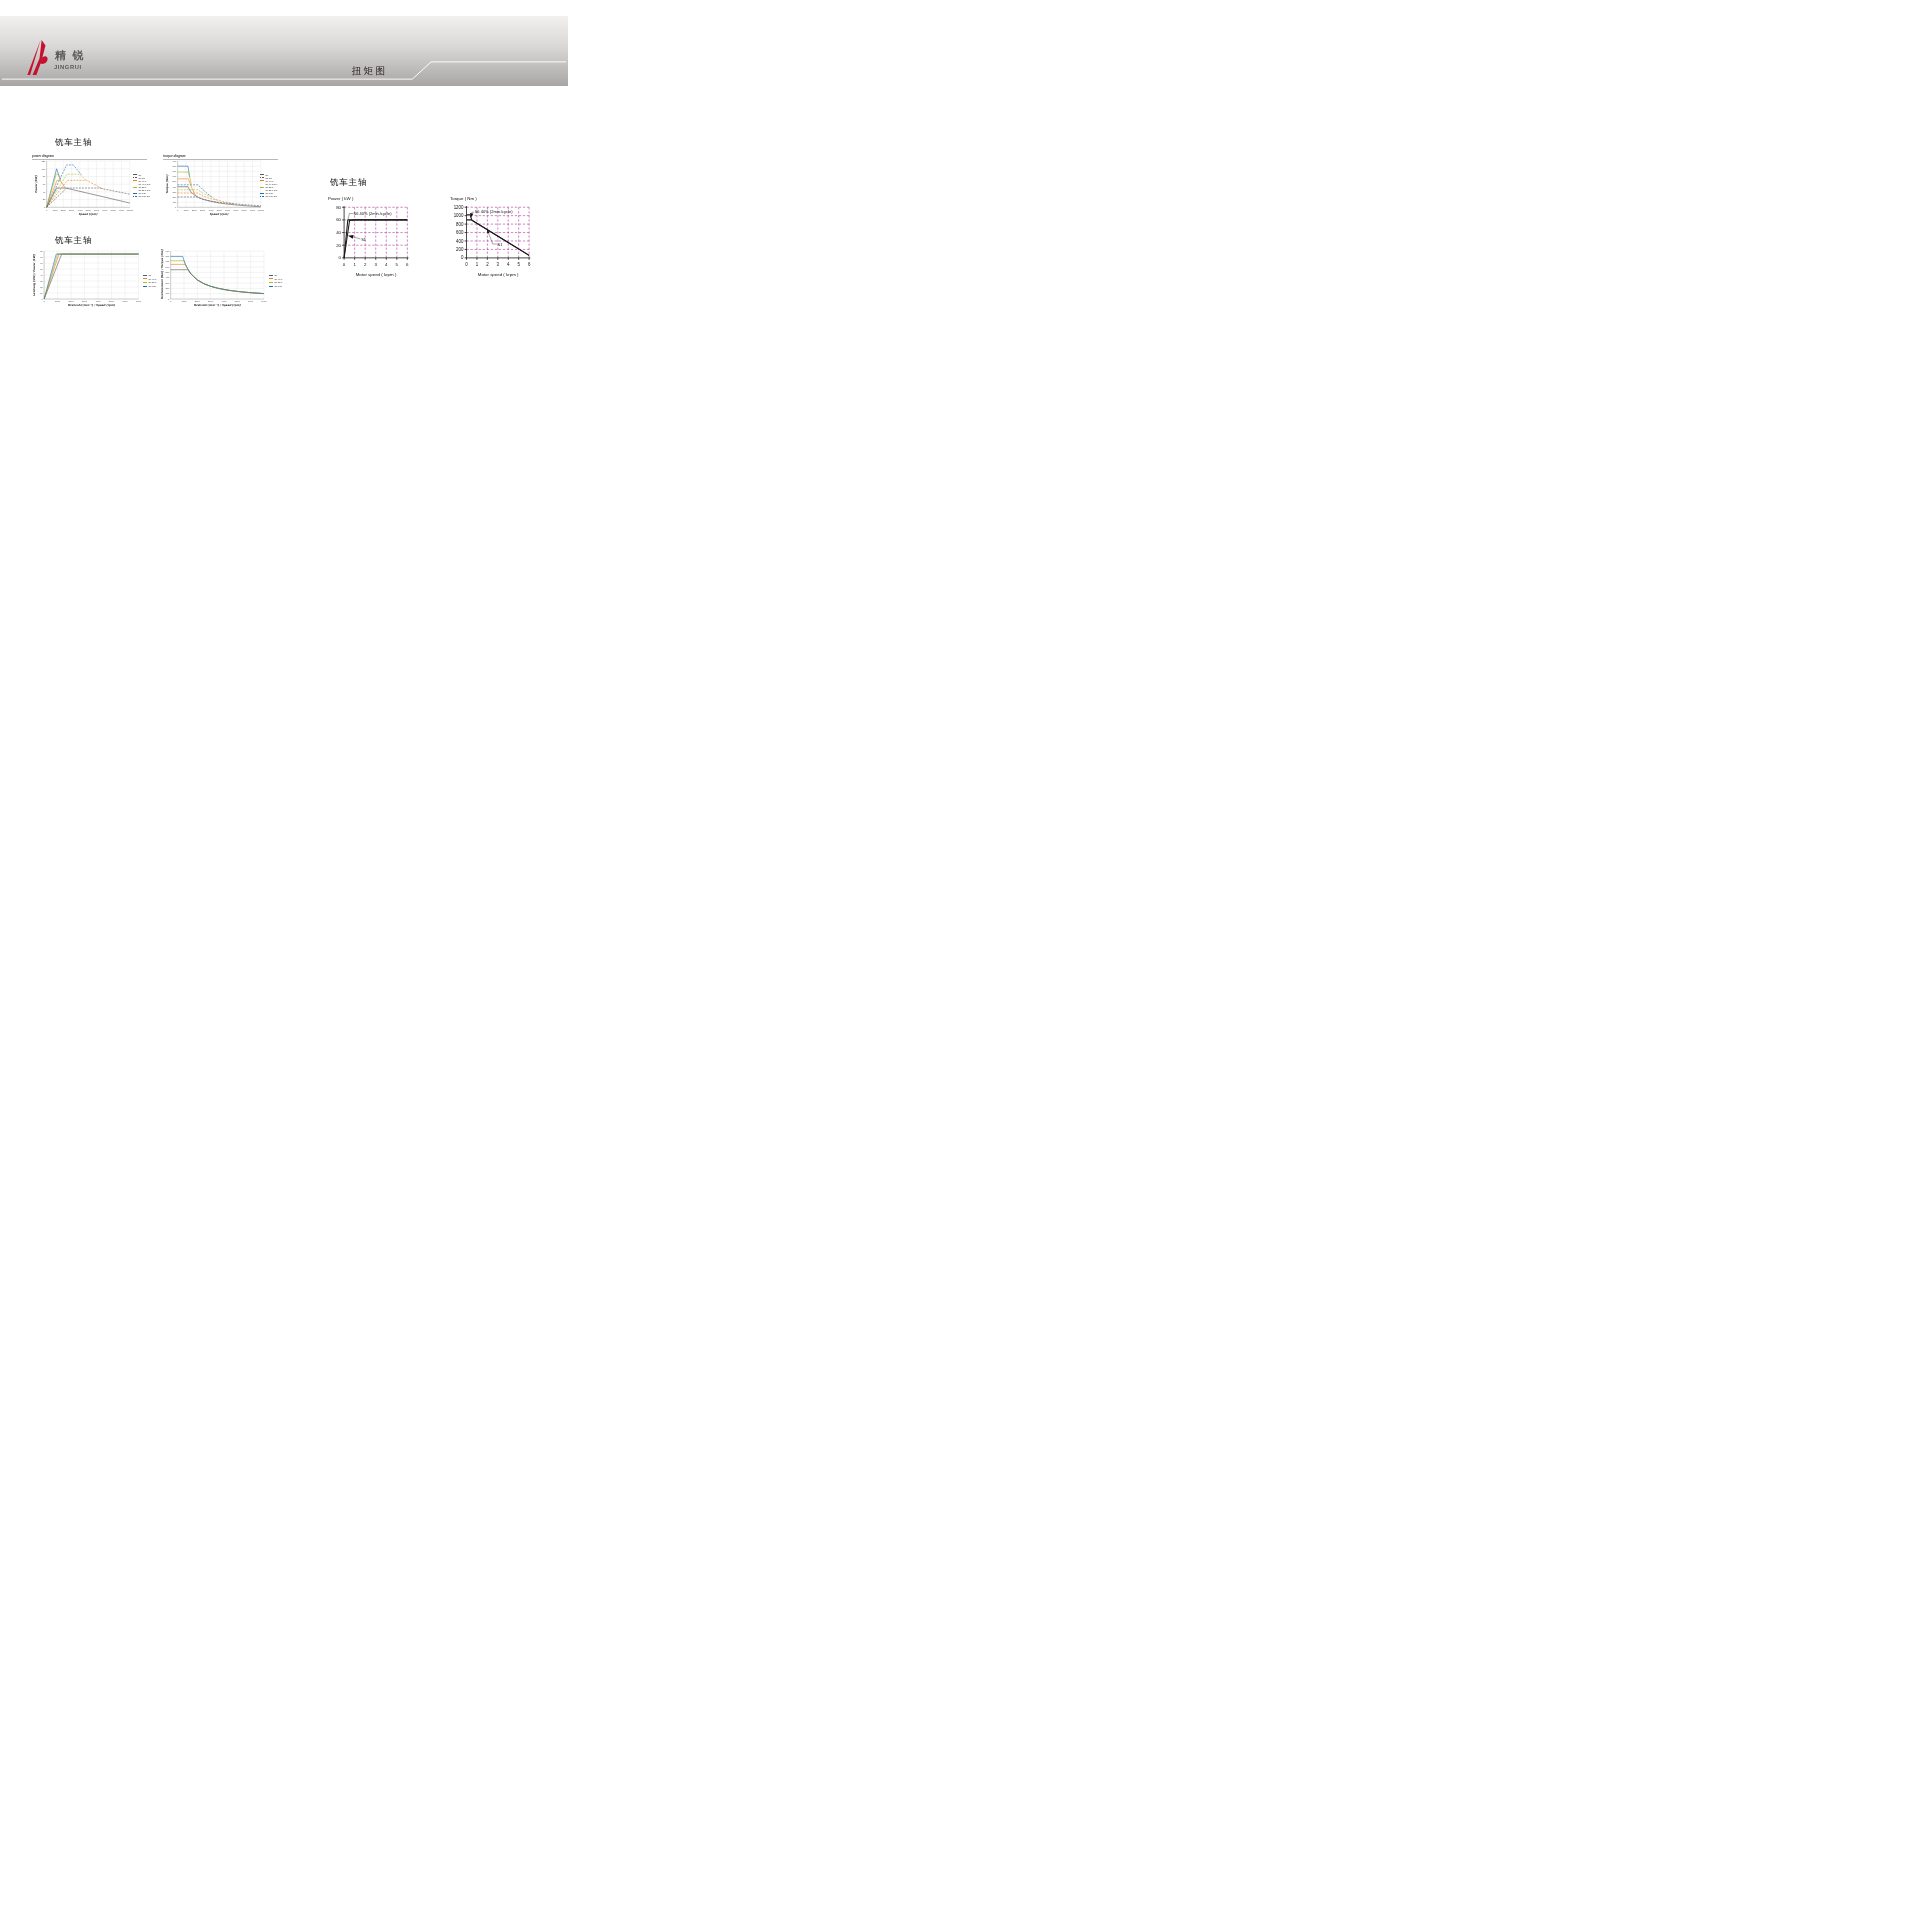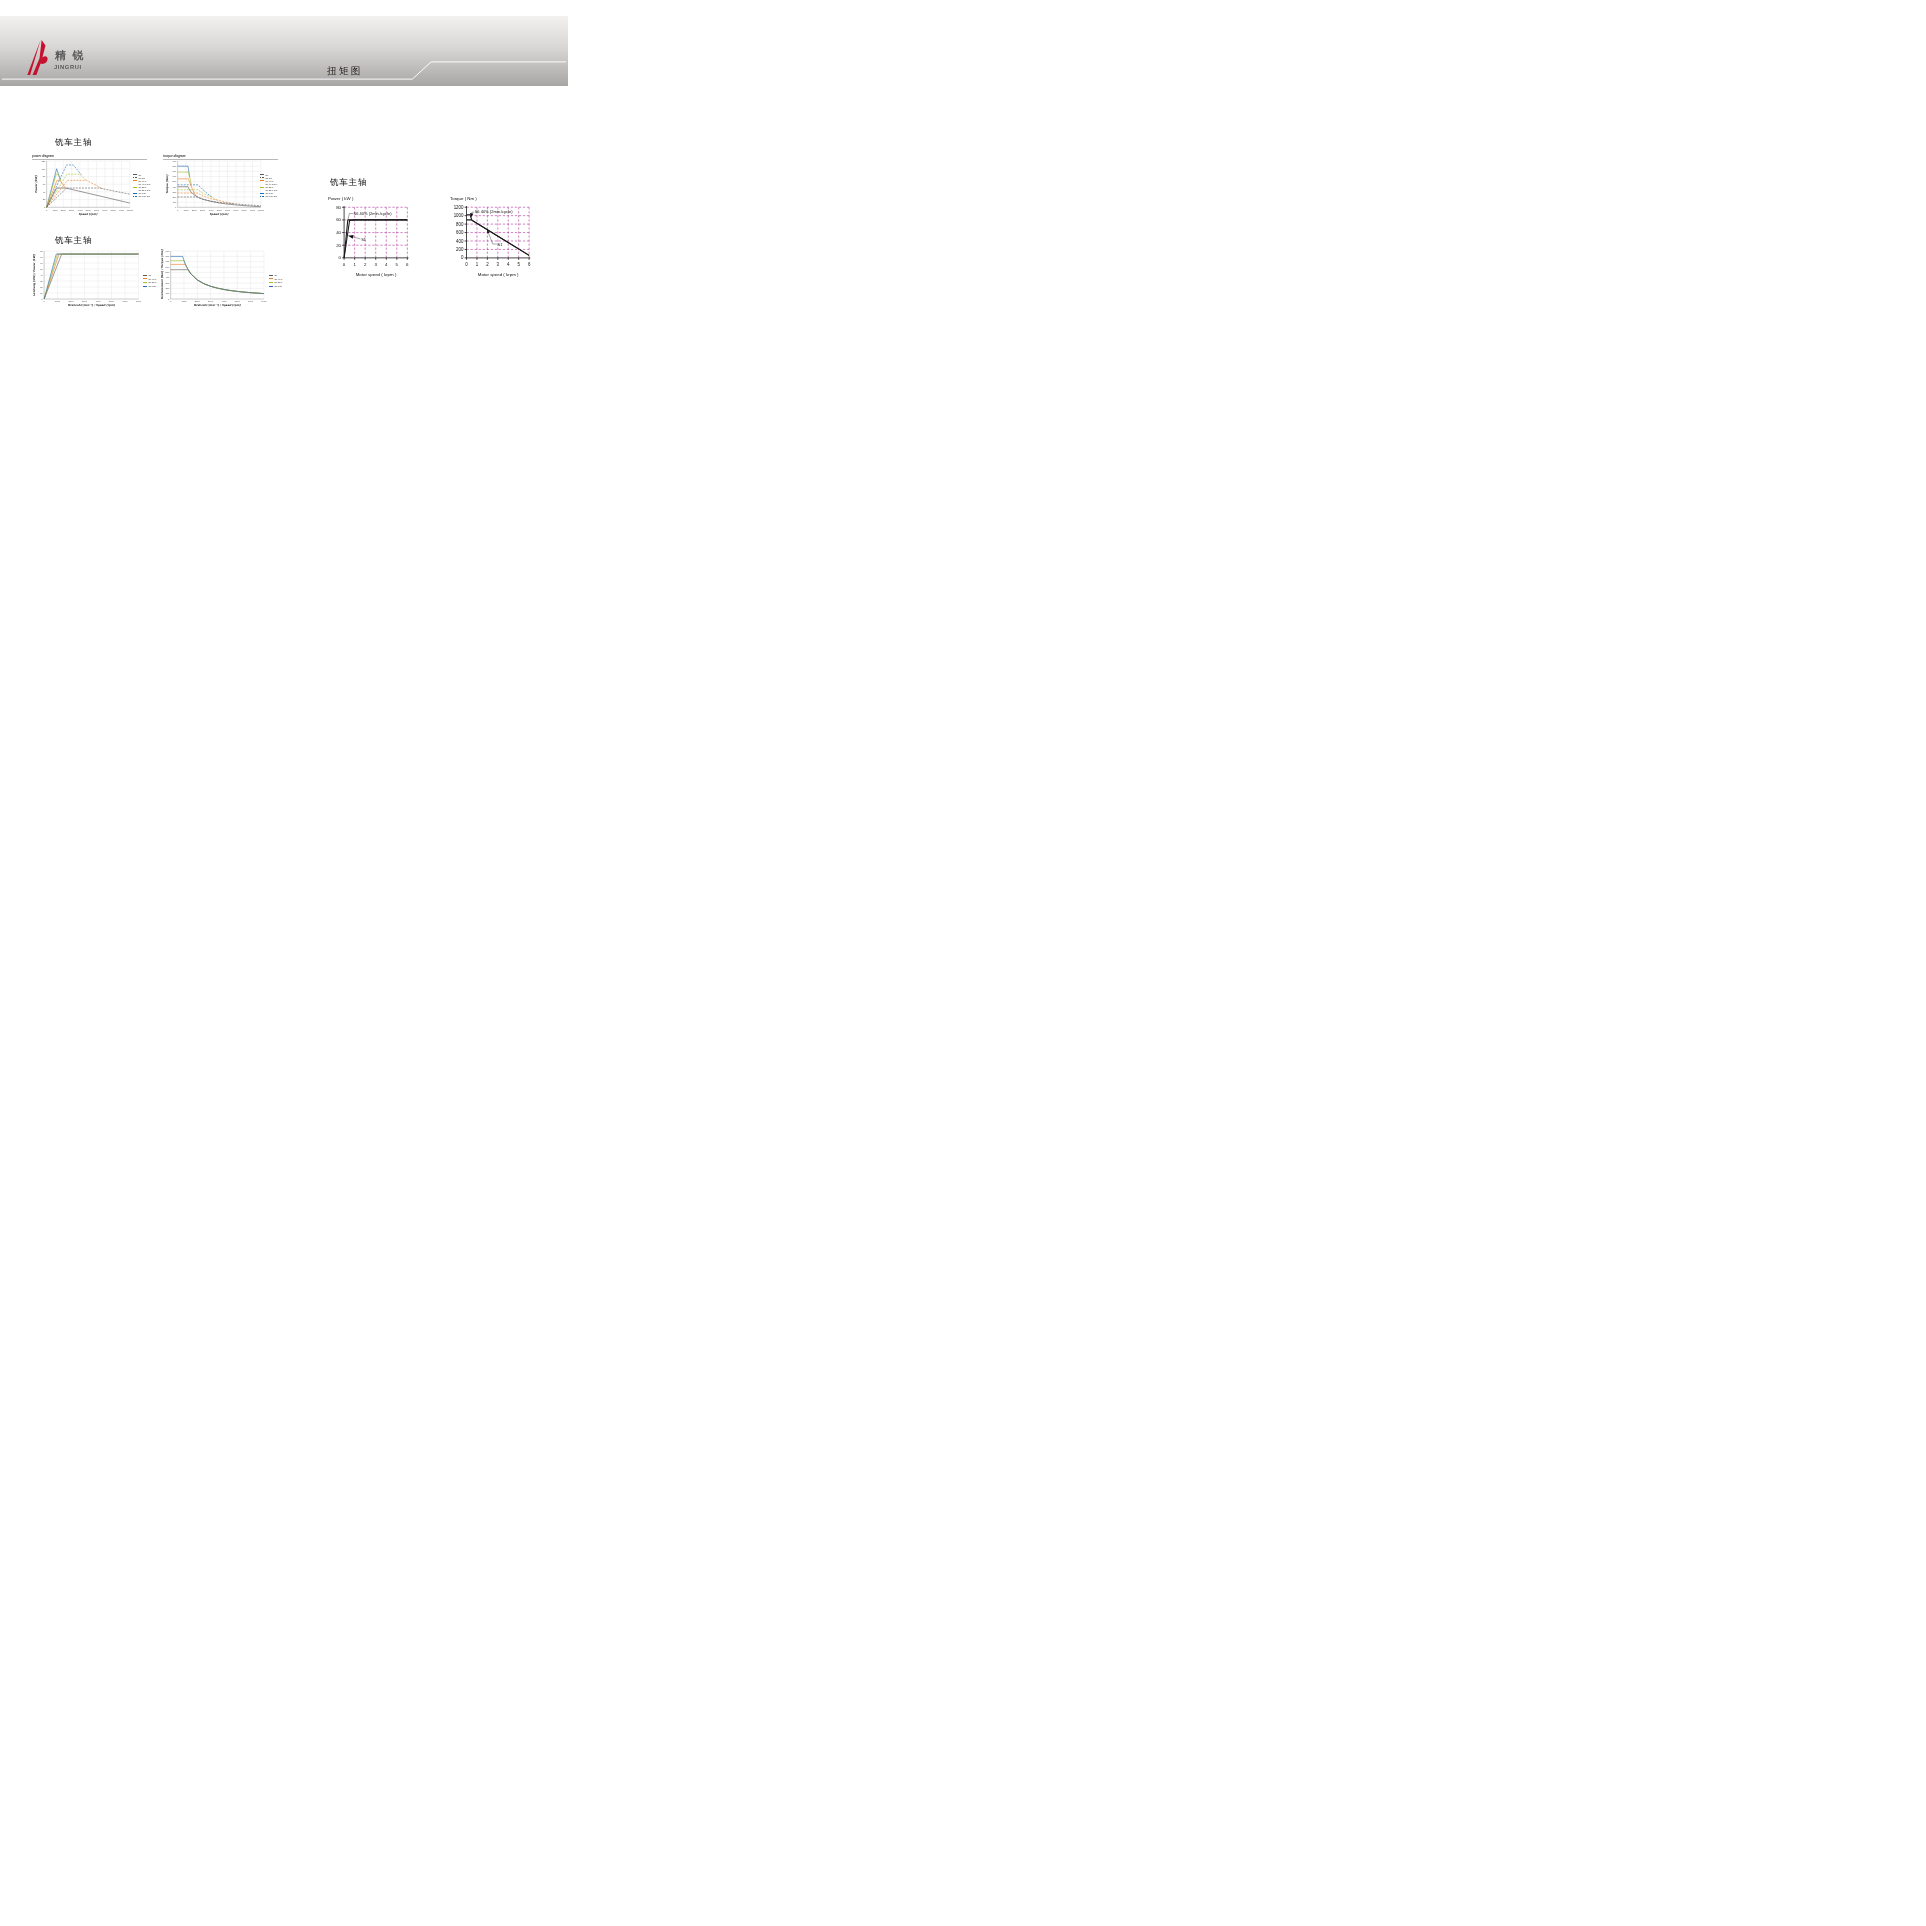--- a/index.html
+++ b/index.html
@@ -2,21 +2,21 @@
 <html style="font-size:6.2px"><head>
 <meta charset="utf-8">
 <style>
   html,body{margin:0;padding:0;background:#fff;font-family:"Liberation Sans",sans-serif;}
   .page{position:relative;width:568px;height:386px;background:#ffffff;overflow:hidden;}
 
   
   .band{position:absolute;left:0;top:0;width:568px;height:70px;
         background:linear-gradient(180deg,#f2f1f0 0%,#d9d7d6 45%,#a8a6a5 100%);margin-top:16px;}
   .band-lines{position:absolute;left:0;top:0;}
-  .page-title{position:absolute;left:327px;top:49px;width:85px;text-align:left;
+  .page-title{position:absolute;left:327px;top:49px;width:85px;text-align:center;
               font-size:9.6px;letter-spacing:2.3px;color:#272221;}
   .logo-arrow{position:absolute;left:27px;top:24px;}
   .logo-zh{position:absolute;left:55px;top:33px;font-size:10.8px;font-weight:bold;
            letter-spacing:1.9px;color:#58595b;}
   .logo-en{position:absolute;left:54px;top:48px;font-size:5.8px;font-weight:bold;
            letter-spacing:0.6px;color:#58595b;}
 
   
   .sec-title{position:absolute;font-size:8.5px;color:#0f0f0f;letter-spacing:0.8px;}
 

